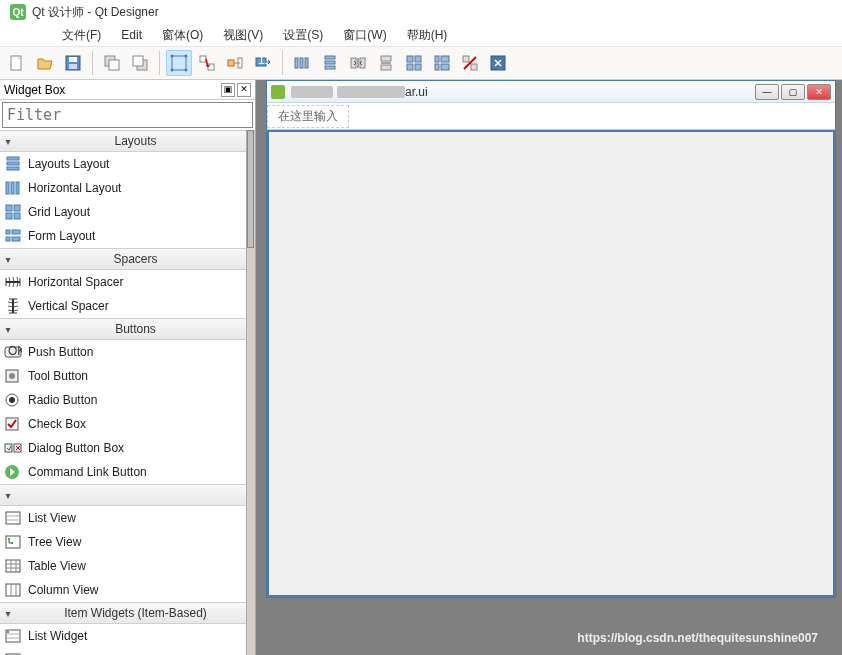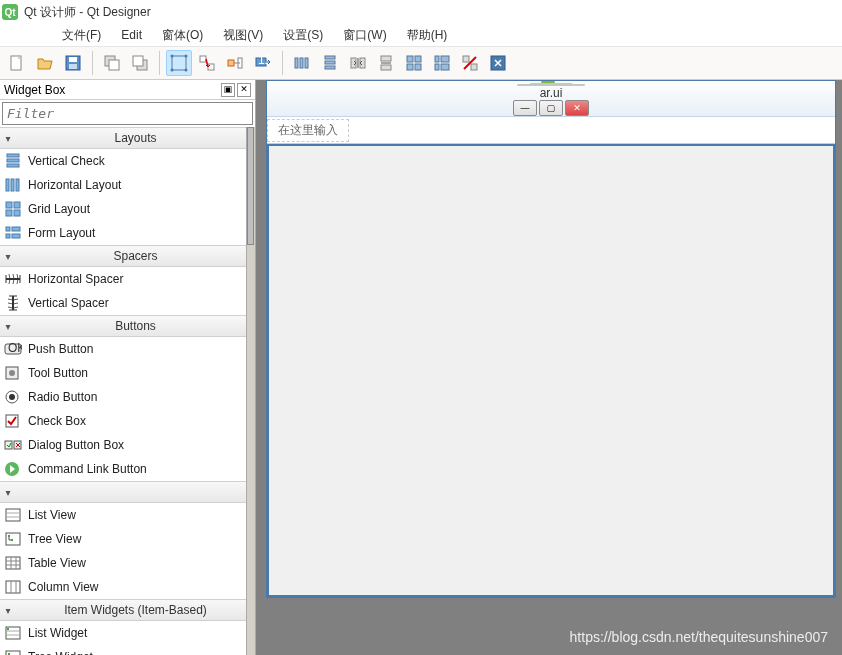--- a/index.html
+++ b/index.html
@@ -1,56 +1,56 @@
 <!DOCTYPE html>
 <html><head>
 <meta charset="utf-8">
 <style>
 * { box-sizing: border-box; margin: 0; padding: 0; font-family: "Microsoft YaHei", "Segoe UI", Tahoma, sans-serif; font-size: 12px; }
 body { background: #fff; width: 842px; height: 655px; overflow: hidden; position: relative; }
-.title-bar { height: 24px; display: flex; align-items: center; padding: 0 2px; background: #fff; }
+.title-bar { height: 24px; display: flex; align-items: center; padding: 0 10px; background: #fff; }
 .title-bar .app-icon { width: 16px; height: 16px; background: #5cb85c; border-radius: 3px; display: flex; align-items: center; justify-content: center; color: #fff; font-size: 10px; font-weight: bold; margin-right: 6px; }
 .title-bar .title { color: #333; }
 .menu-bar { height: 22px; display: flex; align-items: center; padding: 0 4px; background: #fff; margin-left: 48px; }
 .menu-bar .menu-item { padding: 2px 10px; color: #333; cursor: default; }
 .tool-bar { height: 34px; background: #faf9f8; border-top: 1px solid #e5e5e5; border-bottom: 1px solid #ccc; display: flex; align-items: center; padding: 0 4px; gap: 2px; }
 .tool-bar .tb-group { display: flex; align-items: center; gap: 2px; }
 .tool-bar .tb-sep { width: 1px; height: 24px; background: #ccc; margin: 0 4px; }
 .tool-bar .tb-btn { width: 26px; height: 26px; display: flex; align-items: center; justify-content: center; border: 1px solid transparent; border-radius: 2px; cursor: default; }
 .tool-bar .tb-btn.active { background: #cce8ff; border-color: #99d1ff; }
 .main-area { display: flex; height: calc(100% - 80px); border-radius: 10px; }
 .widget-box-panel { width: 256px; border-right: 1px solid #aaa; display: flex; flex-direction: column; background: #fff; }
 .panel-header { height: 20px; background: #fff; border-bottom: 1px solid #ccc; display: flex; align-items: center; padding: 0 4px; font-family: "SimSun", monospace; font-size: 13px; }
 .panel-header .spacer { flex: 1; }
 .panel-header .ph-btn { width: 14px; height: 14px; display: flex; align-items: center; justify-content: center; margin-left: 2px; border: 1px solid #999; font-size: 9px; line-height: 1; cursor: default; }
 .filter-box { border: 1px solid #888; margin: 2px; }
-.filter-box input { width: 100%; border: none; padding: 3px 4px; font-family: "SimSun", monospace; font-size: 13px; outline: none; color: #6d28d9; font-style: italic; }
+.filter-box input { width: 100%; border: none; padding: 3px 4px; font-family: "SimSun", monospace; font-size: 15px; outline: none; color: #6d28d9; }
 .widget-tree { flex: 1; overflow-y: auto; overflow-x: hidden; position: relative; }
 .cat-row { display: flex; align-items: center; height: 22px; background: linear-gradient(#f8f8f8, #e8e8e8); border-top: 1px solid #d0d0d0; border-bottom: 1px solid #d0d0d0; cursor: default; }
 .cat-row .expand { width: 16px; text-align: center; color: #555; font-size: 10px; }
 .cat-row .cat-label { flex: 1; text-align: center; font-size: 12px; color: #333; }
 .item-row { display: flex; align-items: center; height: 24px; padding-left: 4px; cursor: default; }
 .item-row .item-icon { width: 18px; height: 18px; margin-right: 6px; display: flex; align-items: center; justify-content: flex-start; }
 .item-row .item-label { font-size: 12px; color: #222; }
 .scroll-indicator { position: absolute; right: 0; top: 0; width: 9px; background: #d4d0c8; border-left: 1px solid #aaa; height: 100%; }
 .scroll-thumb { position: absolute; right: 1px; top: 0; width: 7px; height: 118px; background: #c0c0c0; border: 1px solid #888; }
 .canvas-area { flex: 1; background: #808080; position: relative; overflow: hidden; }
 .form-window { position: absolute; left: 10px; top: 0; width: 570px; height: 518px; background: #f0f0f0; border: 1px solid #4a7aab; display: flex; flex-direction: column; }
-.form-titlebar { height: 36px; background: linear-gradient(#fdfdfd, #e8f0f8); border-bottom: 1px solid #c7d6e6; display: flex; align-items: center; padding: 0 4px; flex-direction: column; }
+.form-titlebar { height: 22px; background: linear-gradient(#fdfdfd, #e8f0f8); border-bottom: 1px solid #c7d6e6; display: flex; align-items: center; padding: 0 4px; }
 .form-titlebar .form-icon { width: 14px; height: 14px; background: #7fba3c; border-radius: 2px; margin-right: 6px; }
 .form-titlebar .blur { background: #c6c6c6; height: 12px; border-radius: 2px; }
 .form-titlebar .form-title { font-size: 12px; color: #333; }
 .form-titlebar .spacer { flex: 1; }
 .form-titlebar .win-btns { display: flex; gap: 2px; }
 .form-titlebar .win-btn { width: 24px; height: 16px; background: linear-gradient(#f5f5f5,#e0e0e0); border: 1px solid #8a8a8a; border-radius: 2px; display: flex; align-items: center; justify-content: center; font-size: 9px; cursor: default; }
 .form-titlebar .win-btn.close { background: linear-gradient(#e88,#d44); color: #fff; }
 .form-menubar { height: 27px; background: #fff; border-bottom: 1px solid #ccc; display: flex; align-items: center; }
 .form-menubar .menu-ph { padding: 2px 10px; color: #666; border: 1px dashed #ccc; font-size: 12px; }
 .form-canvas { flex: 1; background: #f0f0f0; background-image: radial-gradient(#c0c0c0 0.5px, transparent 0.5px); background-size: 8px 8px; background-position: 4px 4px; border: 2px solid #4a7aab; margin: 0; }
-.watermark { position: absolute; right: 14px; bottom: 10px; color: rgba(255,255,255,0.85); font-size: 14px; font-family: Arial, sans-serif; pointer-events: none; }
+.watermark { position: absolute; right: 24px; bottom: 10px; color: rgba(255,255,255,0.85); font-size: 12px; font-family: Arial, sans-serif; pointer-events: none; font-weight: bold; }
 svg { display: block; }
 </style>
 </head>
 <body>
 
 <div class="title-bar">
   <div class="app-icon">Qt</div>
   <div class="title">Qt 设计师 - Qt Designer</div>
 </div>
 
@@ -218,21 +218,21 @@
           <span class="cat-label">Layouts</span>
         </div>
         <div class="item-row">
           <span class="item-icon">
             <svg width="18" height="18">
               <rect x="3" y="2" width="12" height="3" fill="#7fb3e0" stroke="#4a7aab"></rect>
               <rect x="3" y="7" width="12" height="3" fill="#7fb3e0" stroke="#4a7aab"></rect>
               <rect x="3" y="12" width="12" height="3" fill="#7fb3e0" stroke="#4a7aab"></rect>
             </svg>
           </span>
-          <span class="item-label">Vertical Check</span>
+          <span class="item-label">Layouts Layout</span>
         </div>
         <div class="item-row">
           <span class="item-icon">
             <svg width="18" height="18">
               <rect x="2" y="3" width="3" height="12" fill="#7fb3e0" stroke="#4a7aab"></rect>
               <rect x="7" y="3" width="3" height="12" fill="#7fb3e0" stroke="#4a7aab"></rect>
               <rect x="12" y="3" width="3" height="12" fill="#7fb3e0" stroke="#4a7aab"></rect>
             </svg>
           </span>
           <span class="item-label">Horizontal Layout</span>

